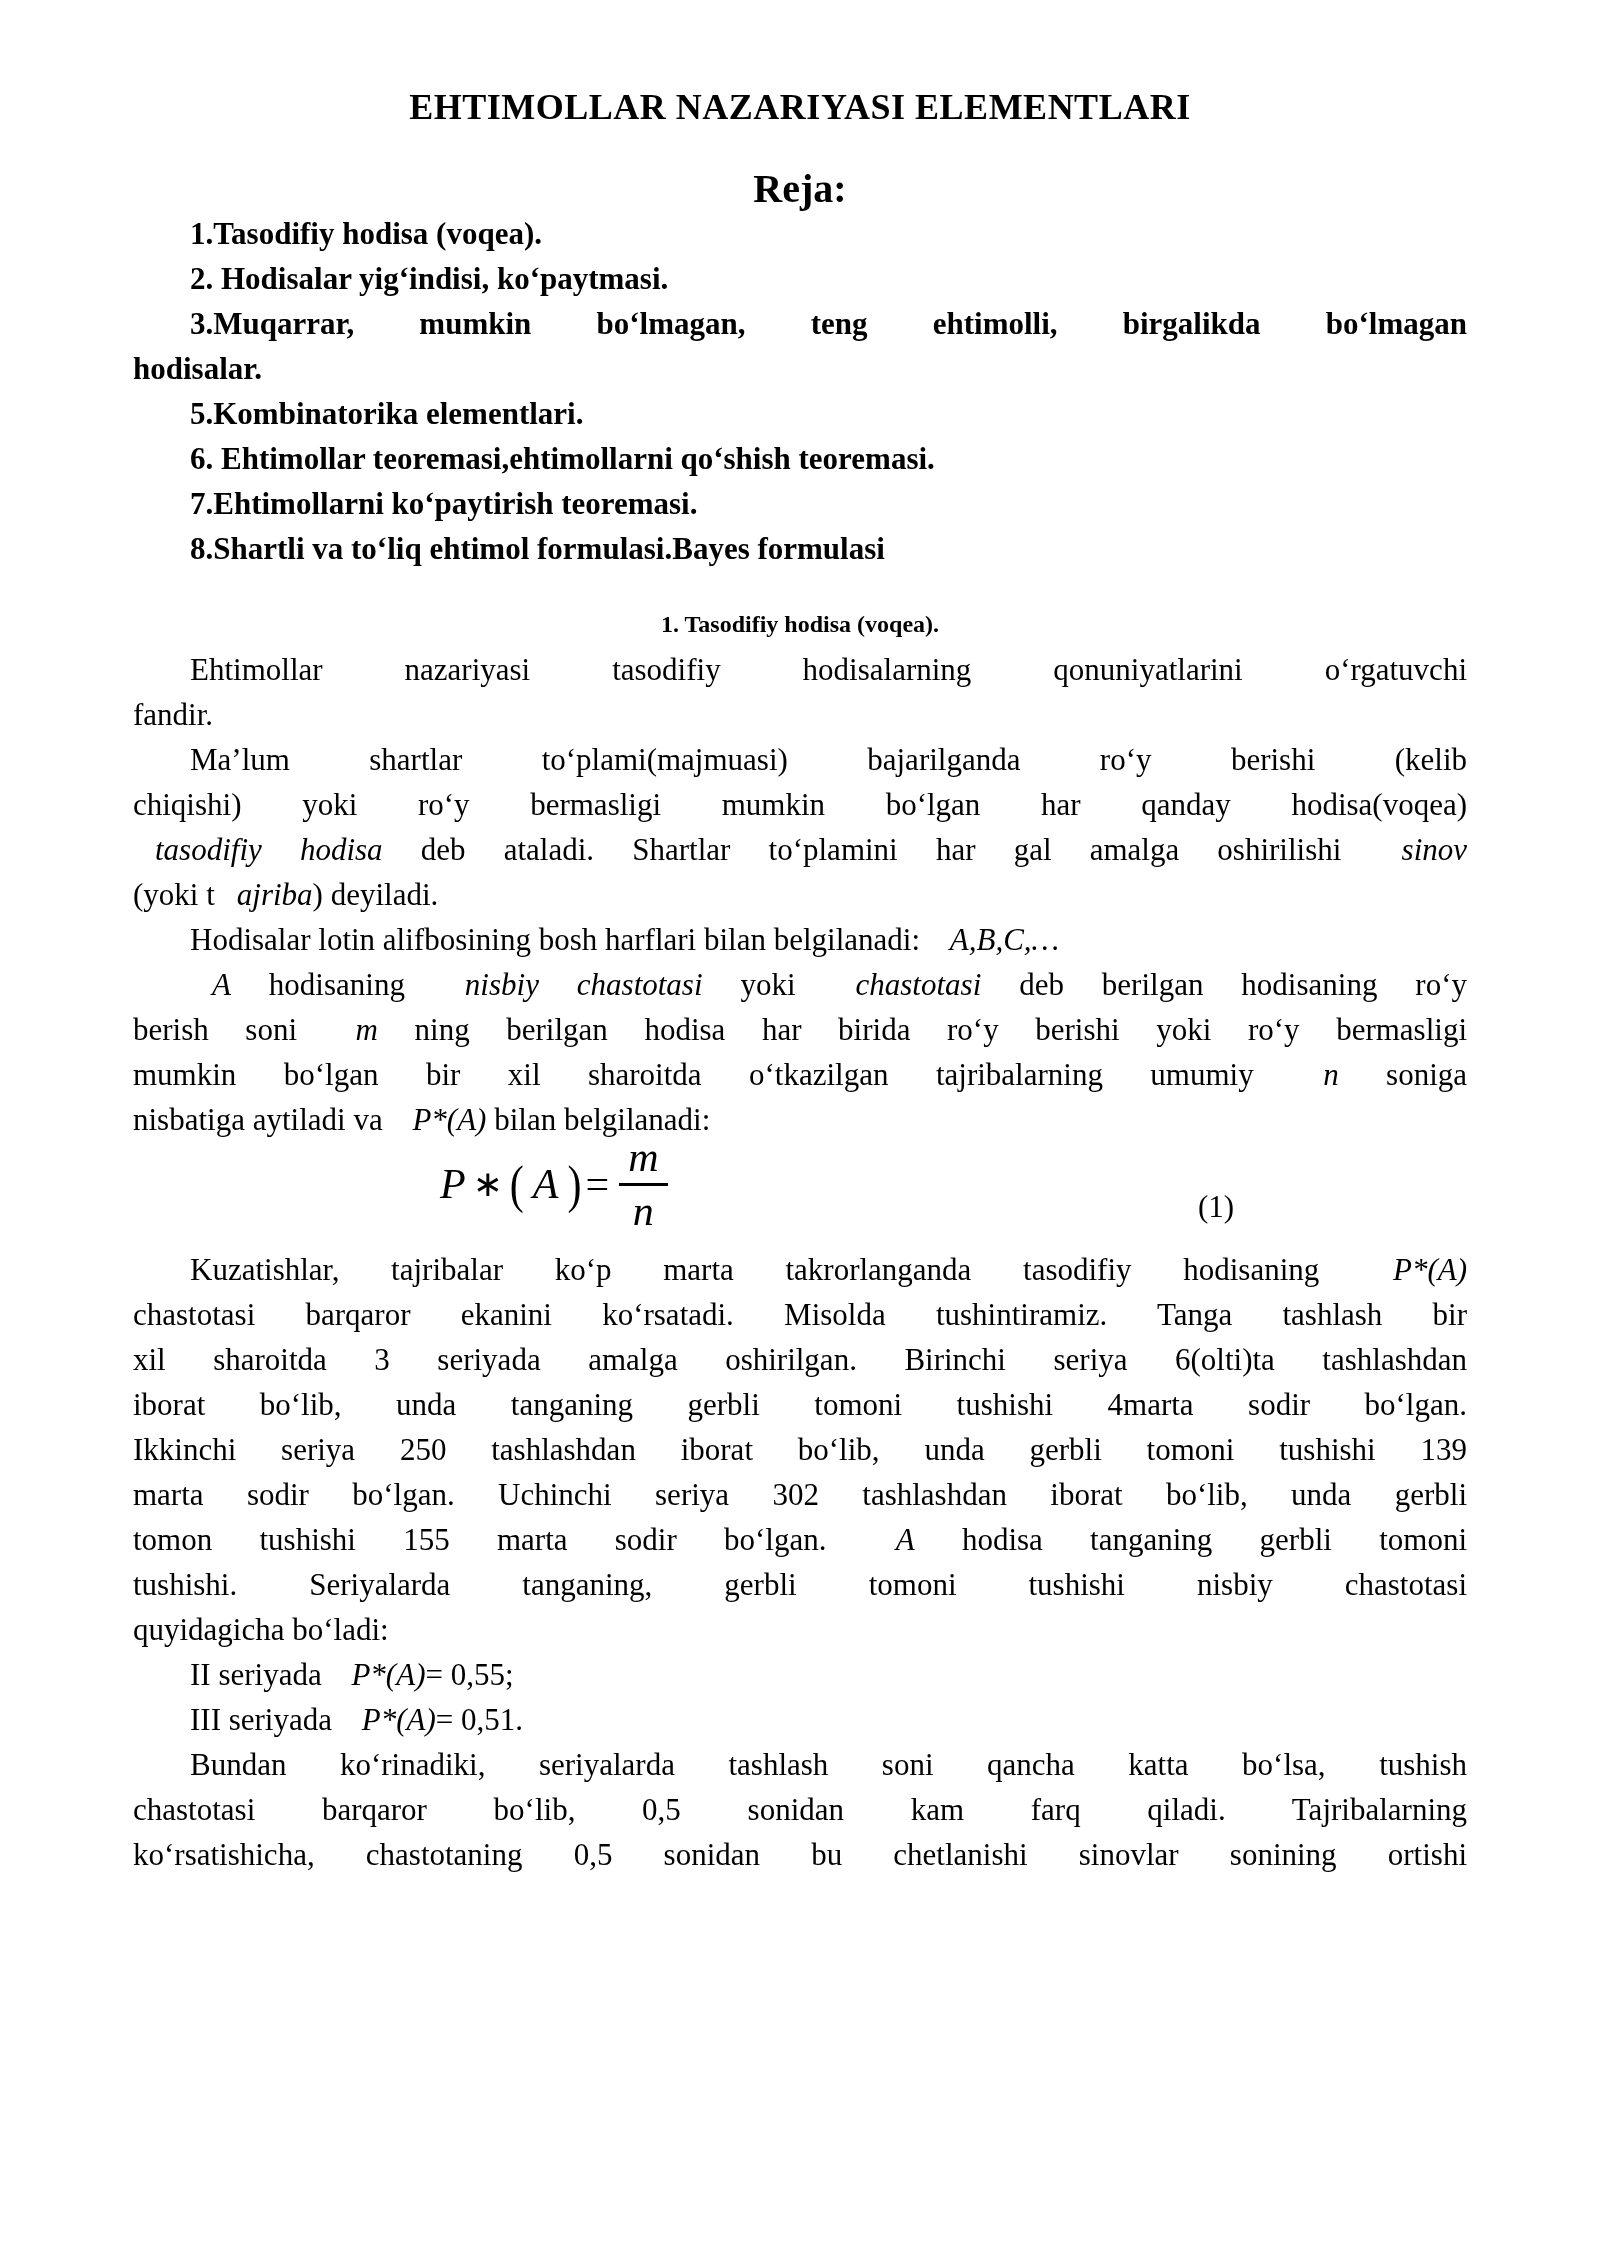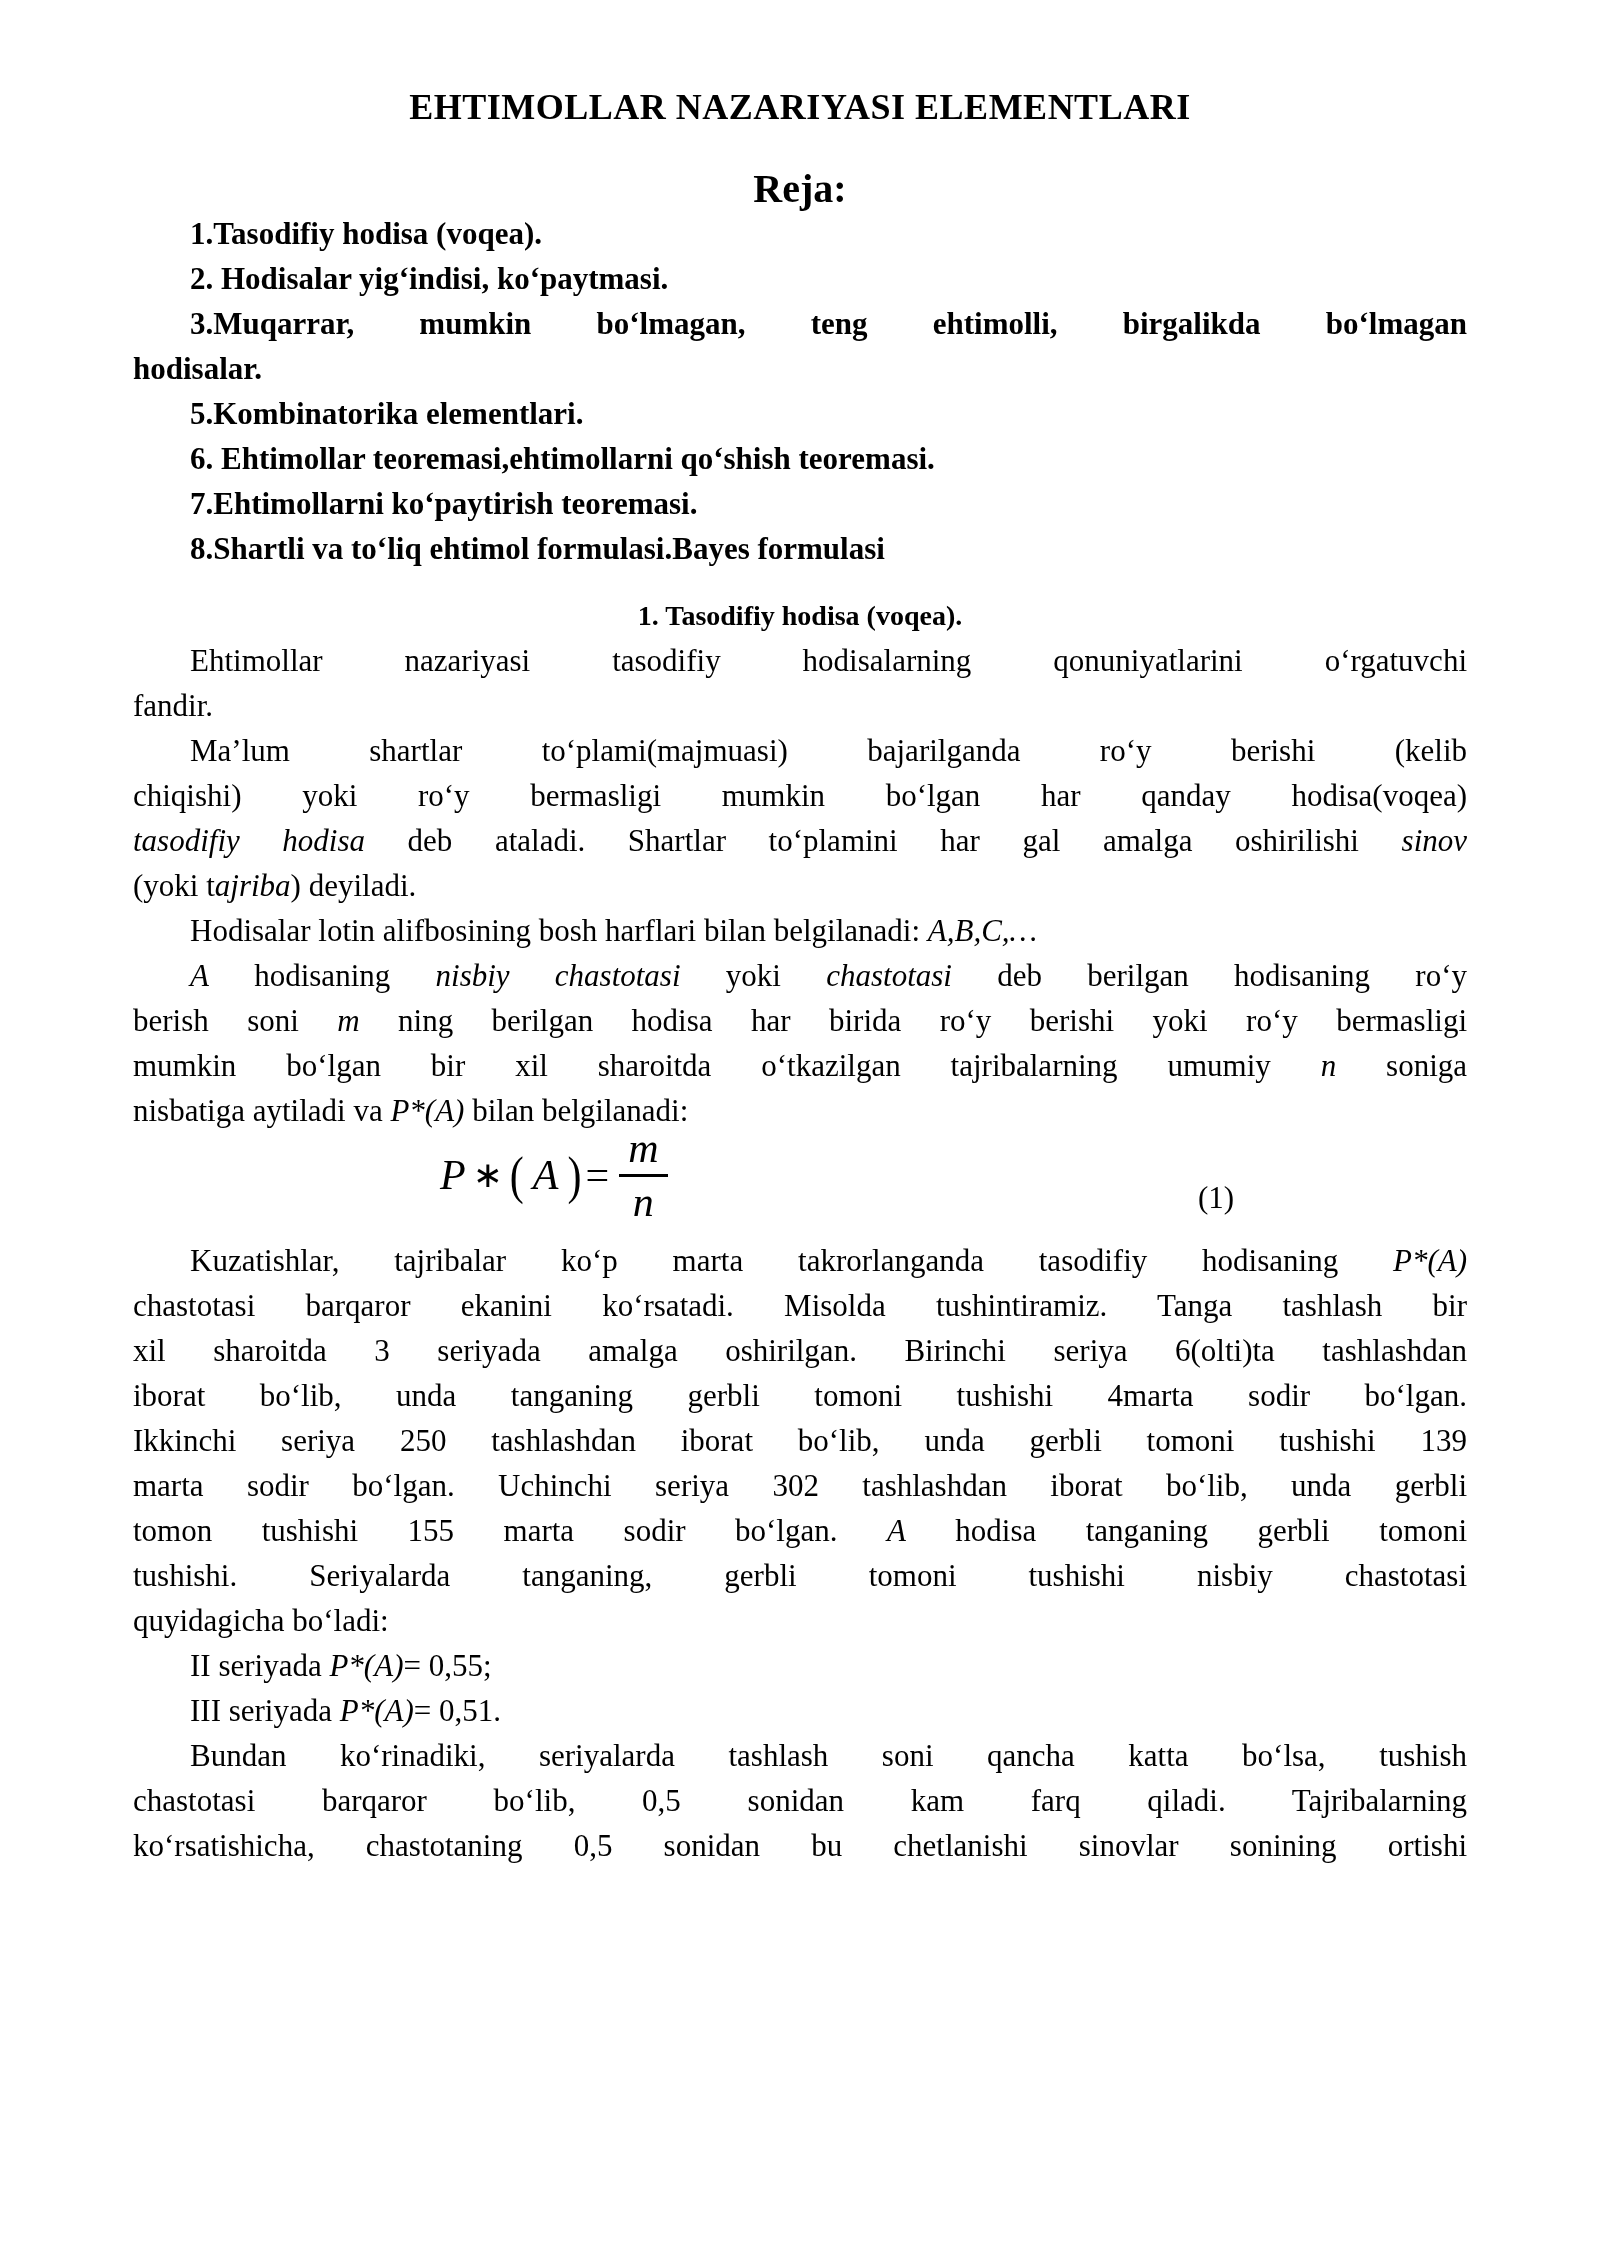--- a/index.html
+++ b/index.html
@@ -14,27 +14,27 @@
   .doc-title{
     text-align:center;font-weight:bold;font-size:36px;line-height:45px;
     letter-spacing:.5px;
   }
   .plan-heading{
     text-align:center;font-weight:bold;font-size:40px;line-height:45px;
     margin-top:36px;
   }
   .plan{font-weight:bold;}
   .section-heading{
-    text-align:center;font-weight:bold;font-size:28px;line-height:45px;
-    margin-top:22px;
+    text-align:center;font-weight:bold;font-size:24px;line-height:45px;
+    margin-top:31px;
   }
   .line{min-height:45px;}
   .ind{text-indent:57px;}
   .j{text-align:justify;text-align-last:justify;}
-  .it{font-style:italic;}
+  .it{font-style:italic;margin-left:22px;}
   .formula-row{position:relative;height:105px;}
   .formula{
     position:absolute;left:307px;top:-6px;
     display:inline-flex;align-items:center;
     font-size:42px;line-height:1;
   }
   .formula .fi{font-style:italic;}
   .formula .op{margin:0 7px;font-size:36px;}
   .formula .paren{display:inline-block;transform:scaleY(1.25);font-weight:normal;}
   .formula .fa{margin:0 9px;}

